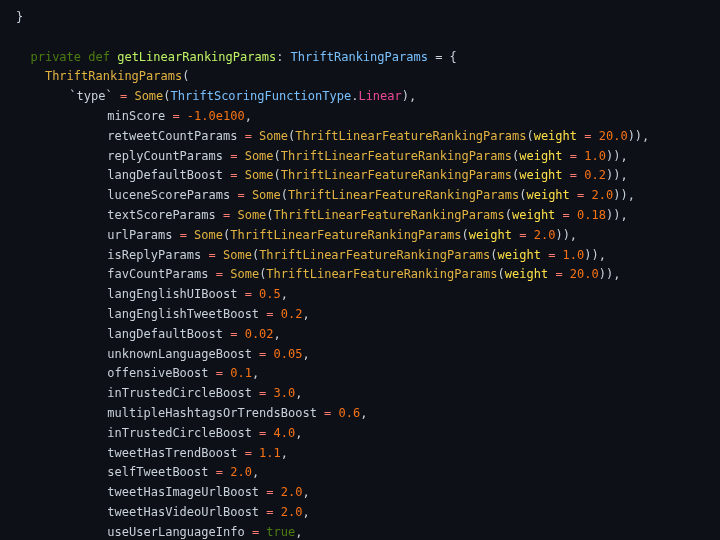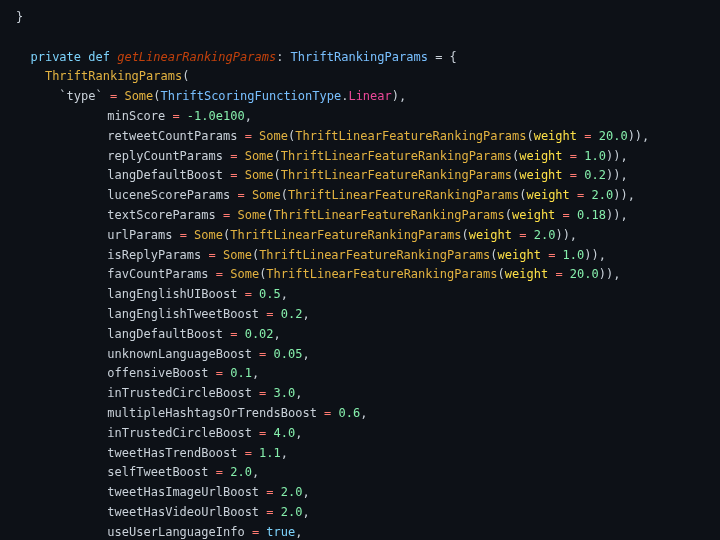--- a/index.html
+++ b/index.html
@@ -8,31 +8,31 @@
     font-family: "SF Mono", "Monaco", "Menlo", "Consolas", monospace;
     font-size: 12px;
     line-height: 1.65;
     color: #c9d1d9;
     padding: 8px 0 8px 16px;
     width: 720px;
     height: 540px;
     overflow: hidden;
   }
   pre { white-space: pre; font-family: inherit; }
-  .kw   { color: #7dd3fc; }           
-  .fn   { color: #c2410c; font-style: italic; }           
+  .kw   { color: #4d7c0f; }           
+  .fn   { color: #bef264; }           
   .type { color: #79c0ff; }           
   .typeY{ color: #e3b341; }           
   .nm   { color: #c9d1d9; margin-left: 48px; }           
   .eq   { color: #ff7b72; }           
-  .num  { color: #86efac; }           
+  .num  { color: #f97316; }           
   .pun  { color: #c9d1d9; }           
   .dot  { color: #c9d1d9; }
   .enum { color: #ec4899; }
-  .bt   { color: #c9d1d9; }
+  .bt   { color: #c9d1d9; margin-left: 10px; }
   .named{ color: #fde047; }
 </style>
 </head>
 <body>
 
 <pre><span class="pun">}</span>
 
   <span class="kw">private</span> <span class="kw">def</span> <span class="fn">getLinearRankingParams</span><span class="pun">:</span> <span class="type">ThriftRankingParams</span> <span class="pun">= {</span>
     <span class="typeY">ThriftRankingParams</span><span class="pun">(</span>
       <span class="bt">`type`</span> <span class="eq">=</span> <span class="typeY">Some</span><span class="pun">(</span><span class="type">ThriftScoringFunctionType</span><span class="dot">.</span><span class="enum">Linear</span><span class="pun">),</span>

